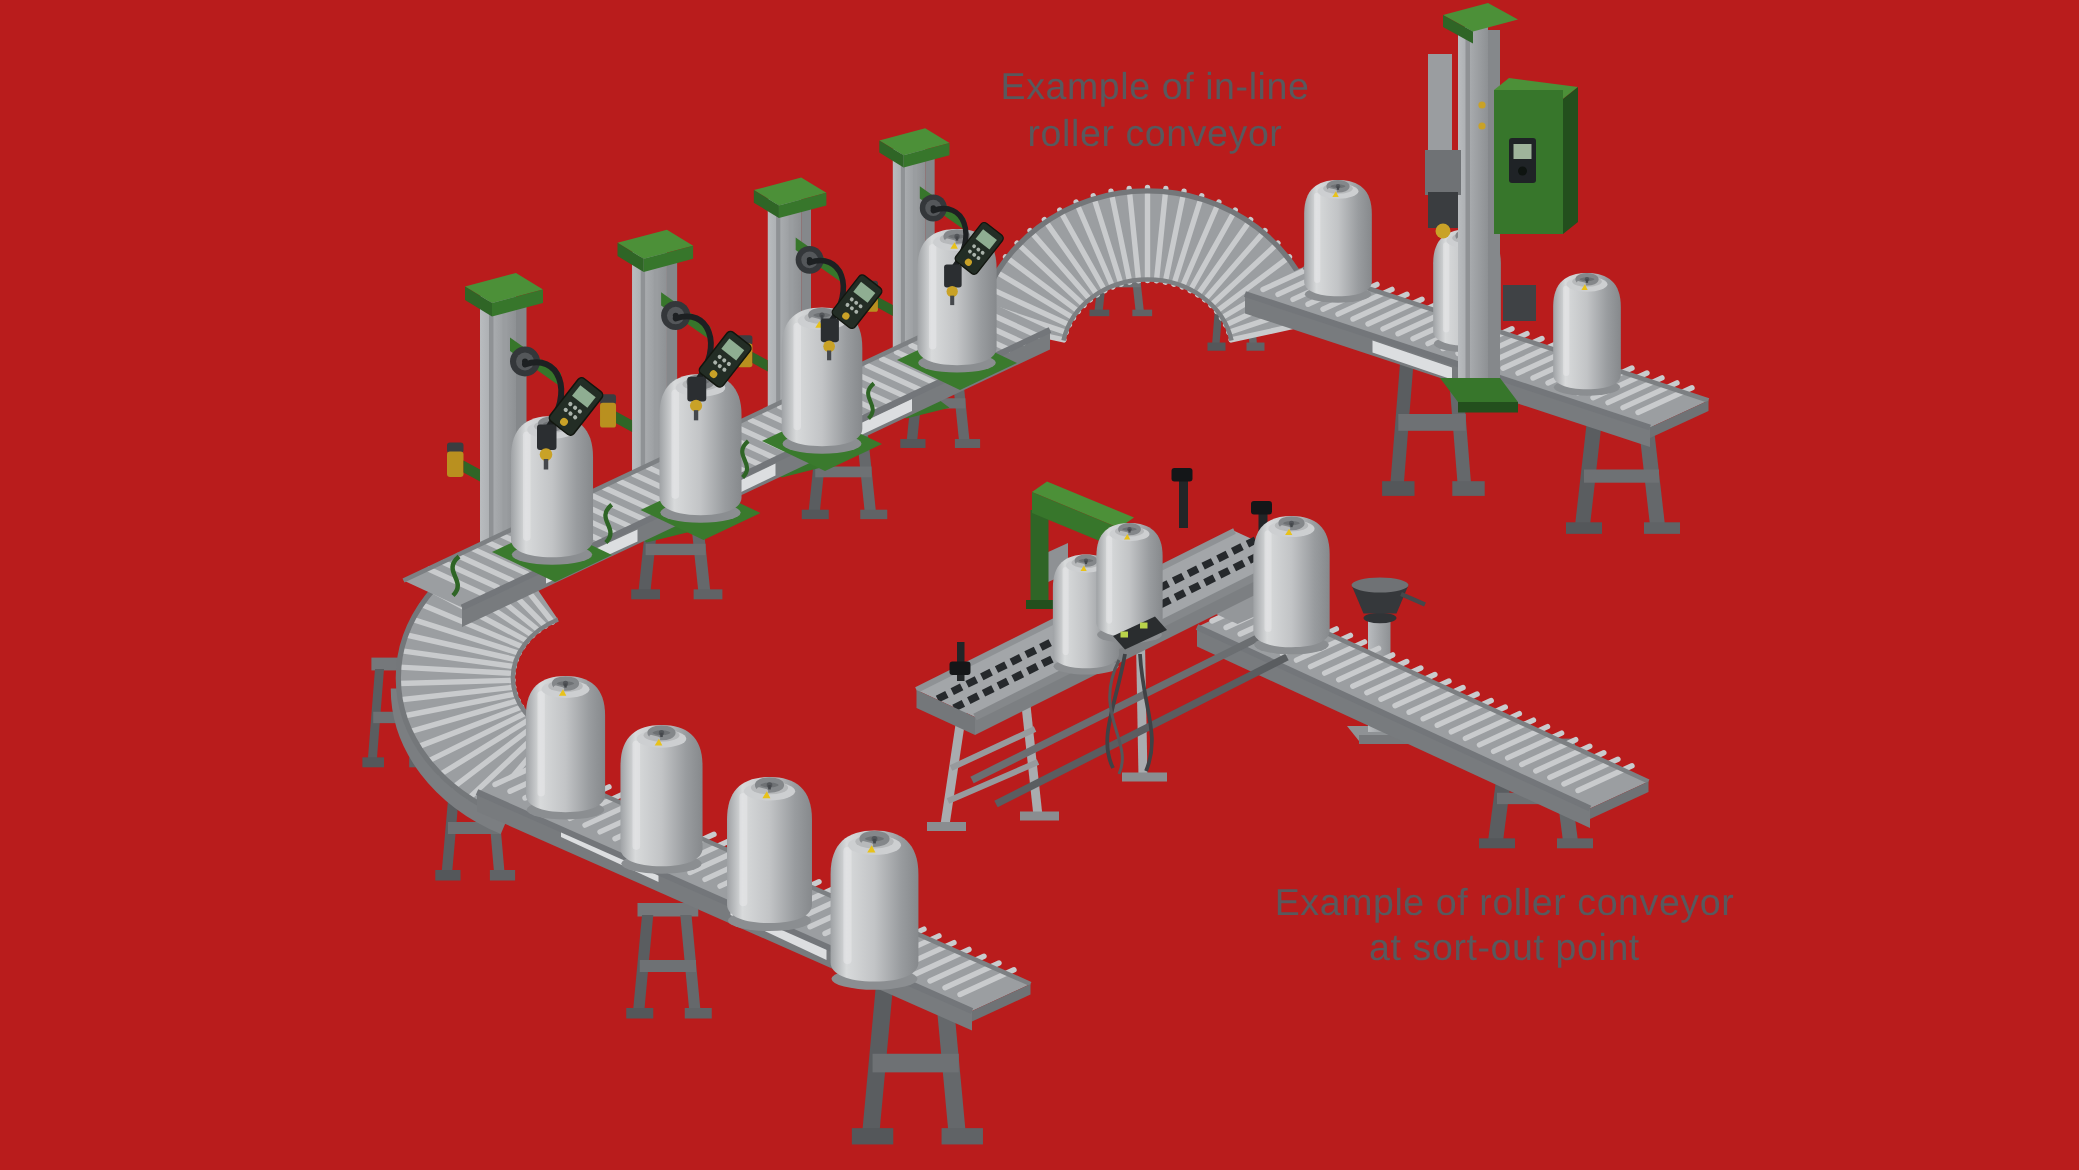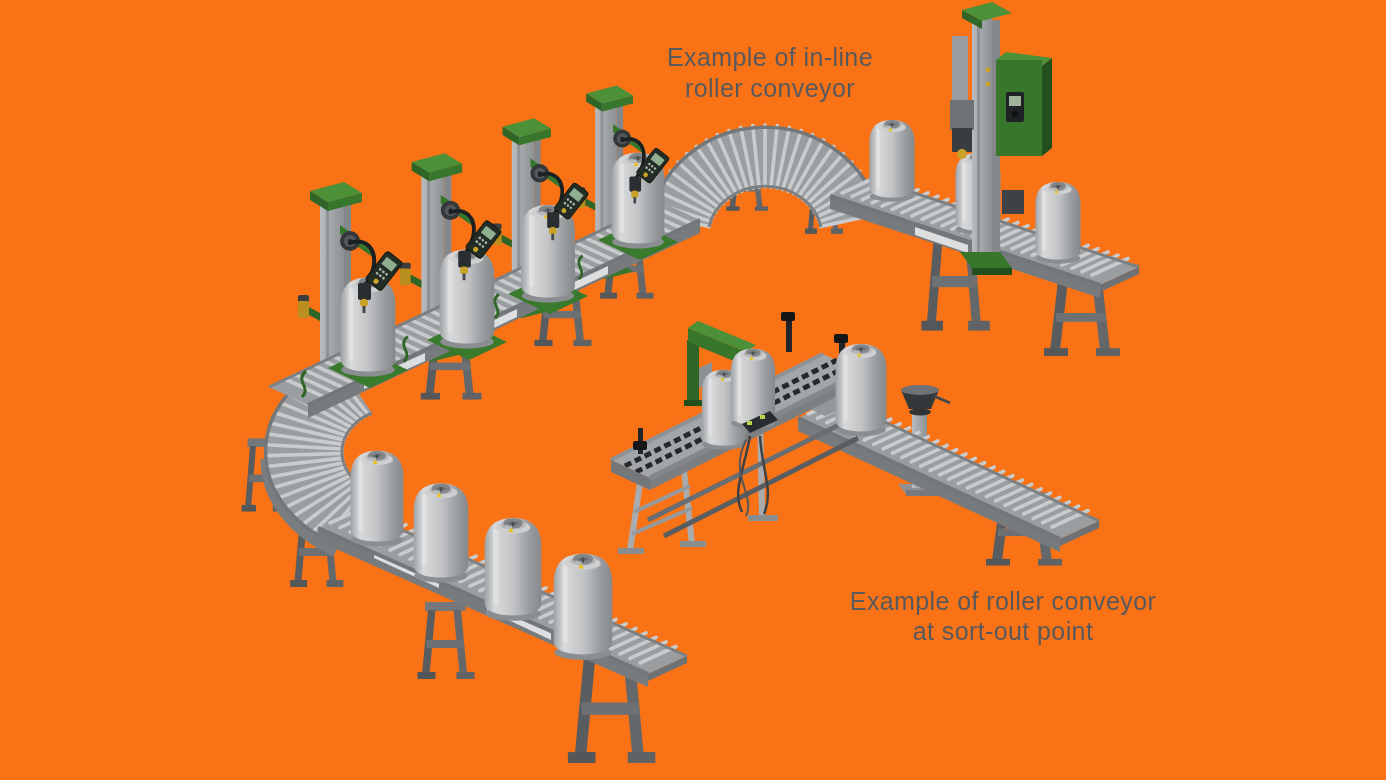--- a/index.html
+++ b/index.html
@@ -1,16 +1,16 @@
 <!DOCTYPE html>
 <html><head>
 <meta charset="utf-8">
 <style>
   html,body{margin:0;padding:0;background:#ffffff;width:1386px;height:780px;overflow:hidden;}
-  .stage{position:relative;width:1386px;height:780px;background:#f97316;}
+  .stage{position:relative;width:1386px;height:780px;background:#b91c1c;}
   svg{display:block;}
   .cap{font-family:"Liberation Sans", sans-serif;font-size:25px;fill:#58595d;letter-spacing:.4px;font-weight:400;}
 </style>
 </head>
 <body>
 
 <div class="stage">
 <svg id="scene" width="1386" height="780" viewBox="0 0 1386 780">
   <defs>
     <linearGradient id="cylg" x1="0" y1="0" x2="1" y2="0">

